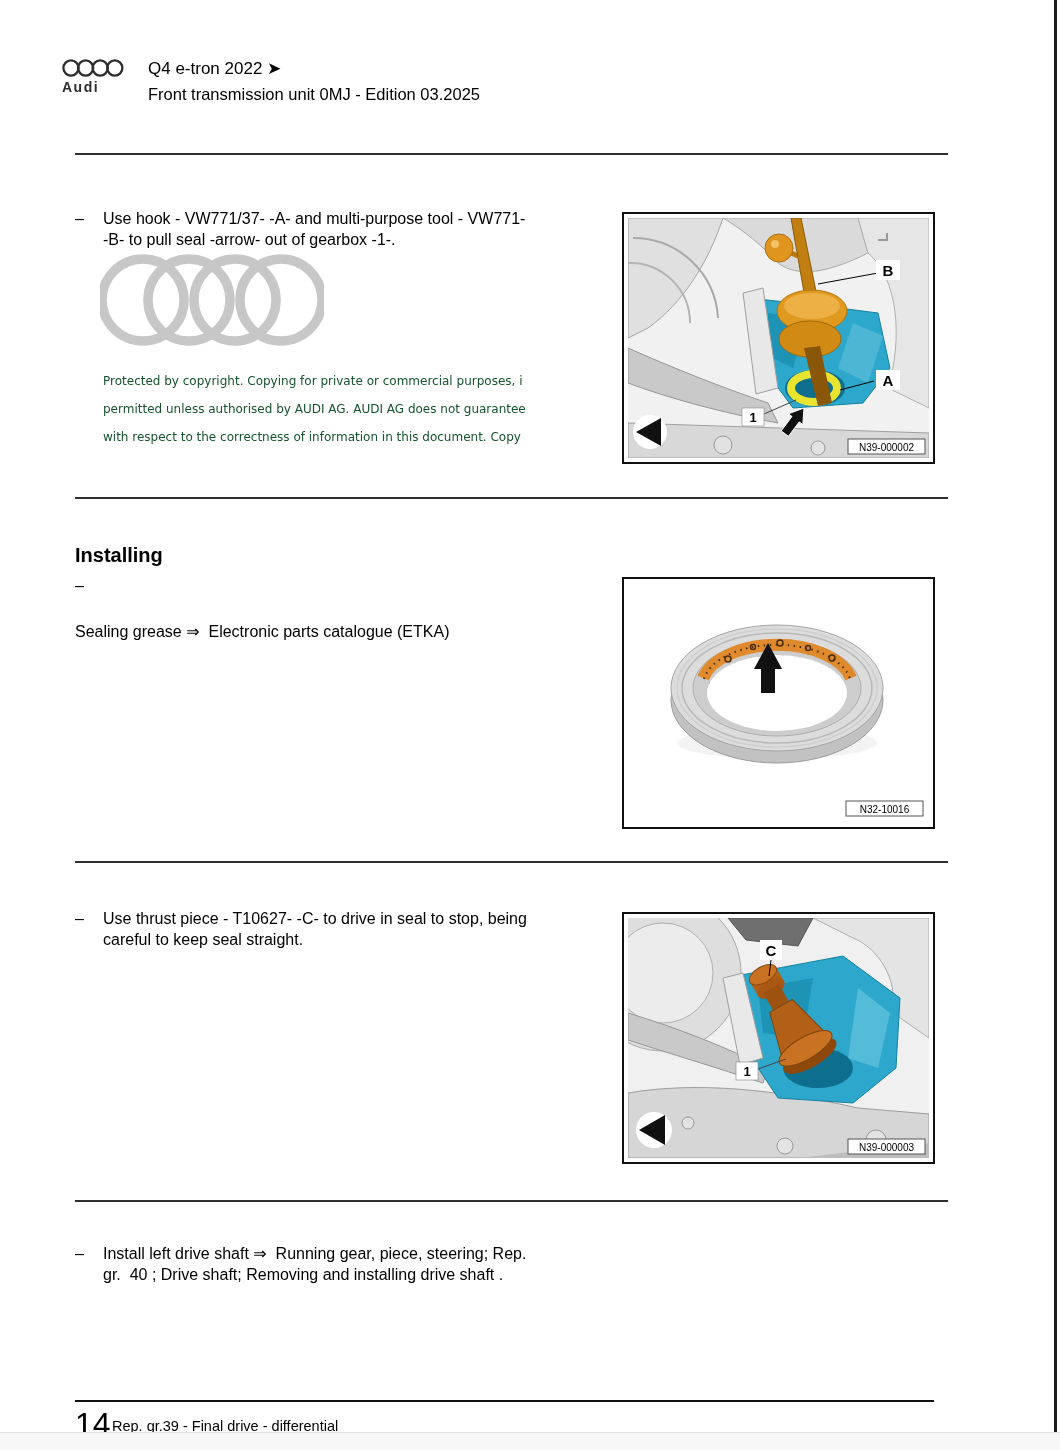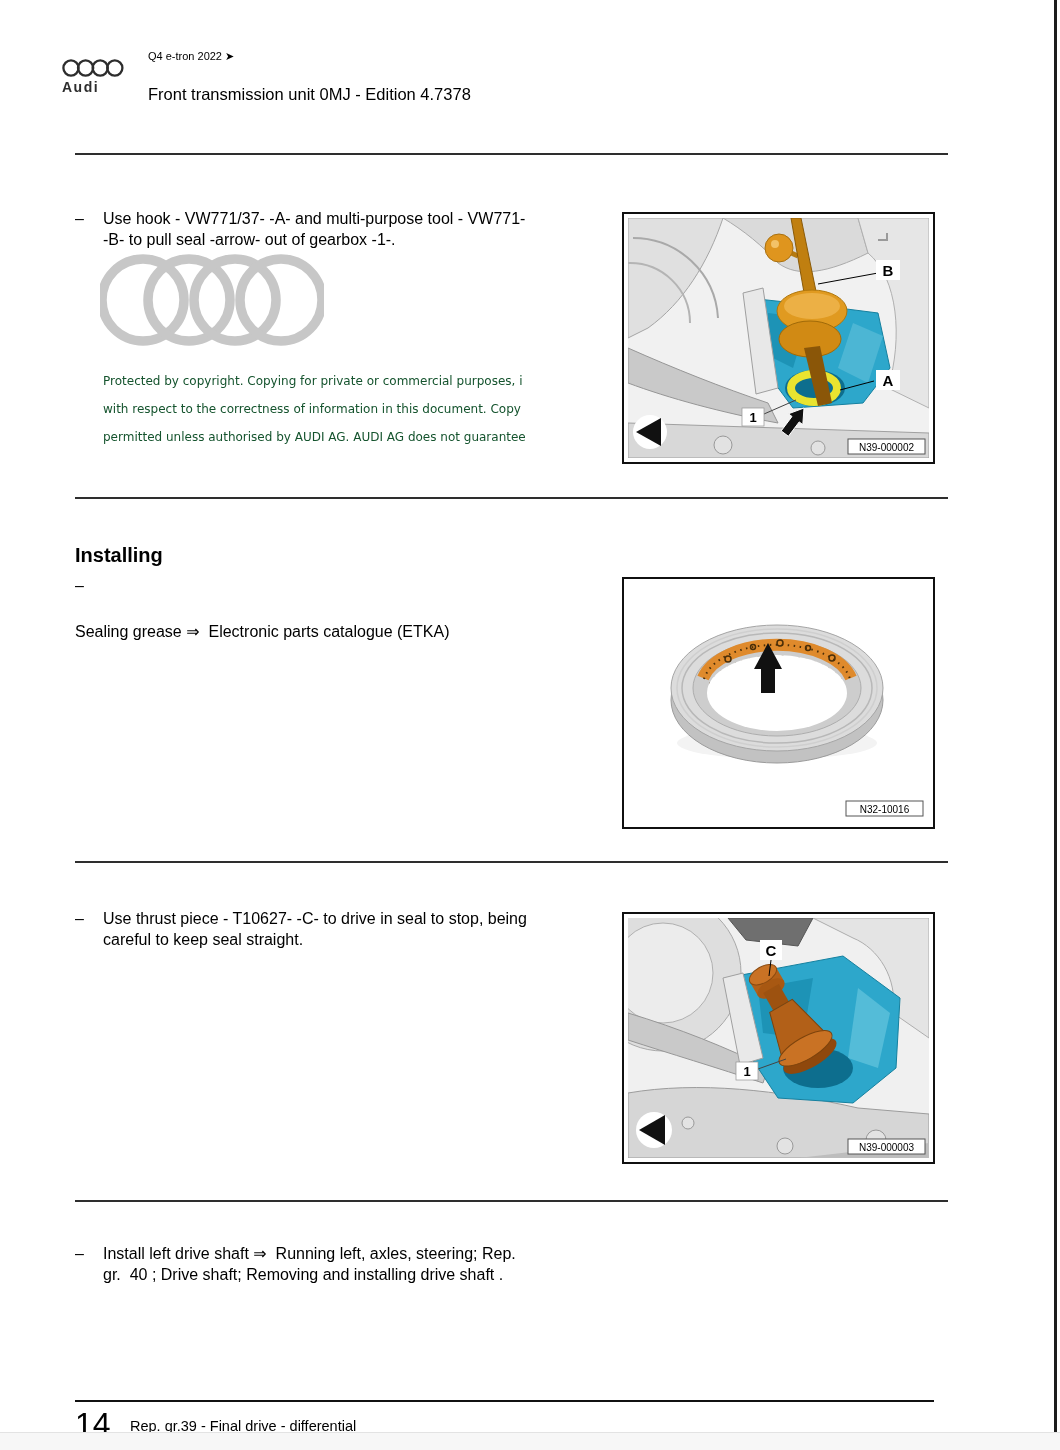--- a/index.html
+++ b/index.html
@@ -3,21 +3,21 @@
 <meta charset="utf-8">
 <style>
   html,body{margin:0;padding:0;background:#fff;}
   .page{position:relative;width:1060px;height:1450px;background:#ffffff;overflow:hidden;
         font-family:"Liberation Sans",sans-serif;color:#000;}
   svg{display:block;font-family:"Liberation Sans",sans-serif;}
 
   
   .brand{position:absolute;left:62px;top:58px;width:64px;}
   .brand-word{font-weight:bold;font-size:14px;letter-spacing:1.5px;color:#2d2d2d;margin-top:1px;}
-  .title1{position:absolute;left:148px;top:50px;font-size:11px;}
+  .title1{position:absolute;left:148px;top:58px;font-size:17px;}
   .title2{position:absolute;left:148px;top:85px;font-size:16.5px;}
 
   .rule{position:absolute;left:75px;width:873px;height:2px;background:#2e2e2e;}
 
   
   .step{position:absolute;left:75px;display:flex;font-size:16px;line-height:21px;}
   .dash{width:28px;flex:0 0 28px;}
   .line{white-space:pre;}
   .heading{position:absolute;left:75px;font-size:20px;font-weight:bold;}
   .note{position:absolute;left:75px;font-size:16px;white-space:pre;}
@@ -30,21 +30,21 @@
 
   
   .fig{position:absolute;left:622px;width:313px;height:252px;border:2px solid #101010;
        background:#fff;padding:4px;box-sizing:border-box;}
   .cap-text{font-weight:bold;font-size:15px;}
   .code-text{font-size:10px;}
 
   
   .footer-rule{position:absolute;left:75px;top:1400px;width:859px;height:2px;background:#111;}
   .page-num{position:absolute;left:75px;top:1406px;font-size:32px;}
-  .rep-group{position:absolute;left:130px;top:1418px;font-size:14.5px;}
+  .rep-group{position:absolute;left:112px;top:1418px;font-size:14.5px;}
 
   .right-edge{position:absolute;left:1054px;top:0;width:3px;height:1432px;background:#1c1c1c;}
   .bottom-strip{position:absolute;left:0;top:1432px;width:1060px;height:18px;background:#f7f7f7;border-top:1px solid #e3e3e3;box-sizing:border-box;}
 </style>
 </head>
 <body>
 
 <div class="page">
 
   <div class="brand">
@@ -52,21 +52,21 @@
       <g fill="none" stroke="#2d2d2d" stroke-width="2.3">
         <circle cx="9" cy="10" r="7.6"></circle>
         <circle cx="23.6" cy="10" r="7.6"></circle>
         <circle cx="38.2" cy="10" r="7.6"></circle>
         <circle cx="52.8" cy="10" r="7.6"></circle>
       </g>
     </svg>
     <div class="brand-word">Audi</div>
   </div>
   <div class="title1">Q4 e-tron 2022 ➤</div>
-  <div class="title2">Front transmission unit 0MJ - Edition 4.7378</div>
+  <div class="title2">Front transmission unit 0MJ - Edition 03.2025</div>
   <div class="rule" style="top:153px;"></div>
 
   <div class="step" style="top:208px;width:520px;">
     <span class="dash">–</span>
     <div>
       <div class="line">Use hook - VW771/37- -A- and multi-purpose tool - VW771-</div>
       <div class="line">-B- to pull seal -arrow- out of gearbox -1-.</div>
     </div>
   </div>
 
@@ -76,22 +76,22 @@
         <circle cx="43" cy="48" r="41"></circle>
         <circle cx="89" cy="48" r="41"></circle>
         <circle cx="135" cy="48" r="41"></circle>
         <circle cx="181" cy="48" r="41"></circle>
       </g>
     </svg>
   </div>
 
   <div class="wm-text">
     <div>Protected by copyright. Copying for private or commercial purposes, i</div>
+    <div>permitted unless authorised by AUDI AG. AUDI AG does not guarantee</div>
     <div>with respect to the correctness of information in this document. Copy</div>
-    <div>permitted unless authorised by AUDI AG. AUDI AG does not guarantee</div>
   </div>
 
   <div class="fig" style="top:212px;">
     <svg width="301" height="240" viewBox="0 0 301 240">
       <rect x="0" y="0" width="301" height="240" fill="#f1f1f1"></rect>
 
       <path d="M0,0 L95,0 C80,45 55,85 20,110 L0,120 Z" fill="#e0e0e0" stroke="#a5a5a5"></path>
       <path d="M5,20 A85,85 0 0 1 90,100" fill="none" stroke="#a9a9a9" stroke-width="2"></path>
       <path d="M0,45 A60,60 0 0 1 62,105" fill="none" stroke="#b4b4b4" stroke-width="2"></path>
       <path d="M95,0 L230,0 L240,35 C200,55 170,60 150,45 C135,28 115,12 95,0 Z" fill="#dadada" stroke="#aaaaaa"></path>
@@ -245,21 +245,21 @@
       <rect x="220" y="221" width="77" height="15" fill="#fff" stroke="#555" stroke-width="1"></rect>
       <text x="258.5" y="232.5" text-anchor="middle" class="code-text">N39-000003</text>
     </svg>
   </div>
 
   <div class="rule" style="top:1200px;"></div>
 
   <div class="step" style="top:1243px;width:540px;">
     <span class="dash">–</span>
     <div>
-      <div class="line">Install left drive shaft ⇒  Running left, axles, steering; Rep.</div>
+      <div class="line">Install left drive shaft ⇒  Running gear, piece, steering; Rep.</div>
       <div class="line">gr.  40 ; Drive shaft; Removing and installing drive shaft .</div>
     </div>
   </div>
 
   <div class="footer-rule"></div>
   <div class="page-num">14</div>
   <div class="rep-group">Rep. gr.39 - Final drive - differential</div>
 
   <div class="right-edge"></div>
   <div class="bottom-strip"></div>

